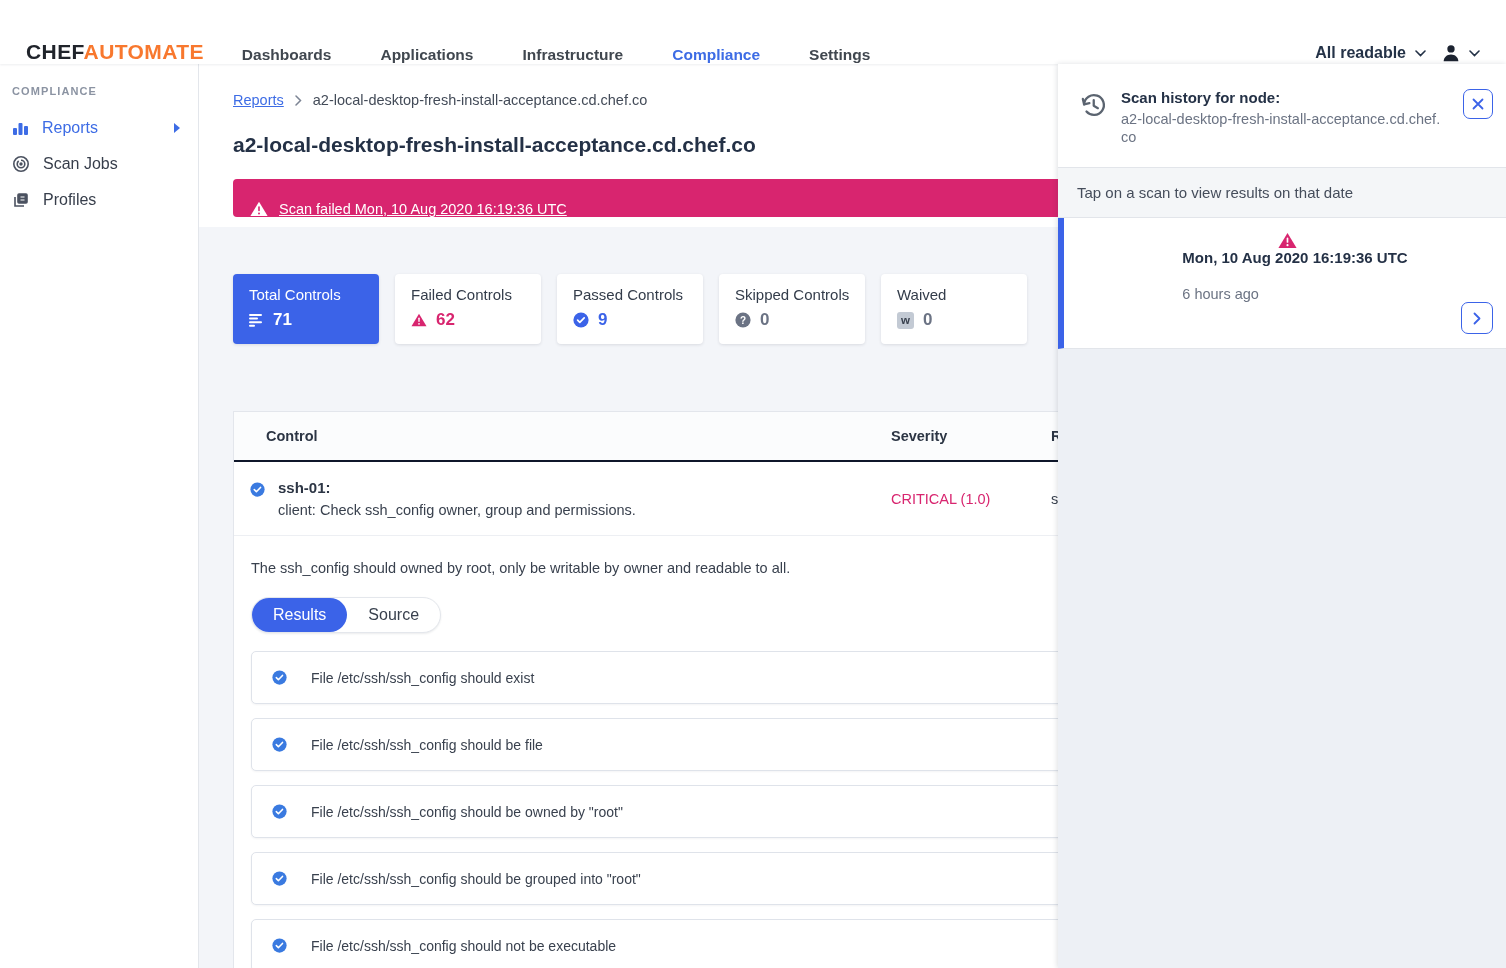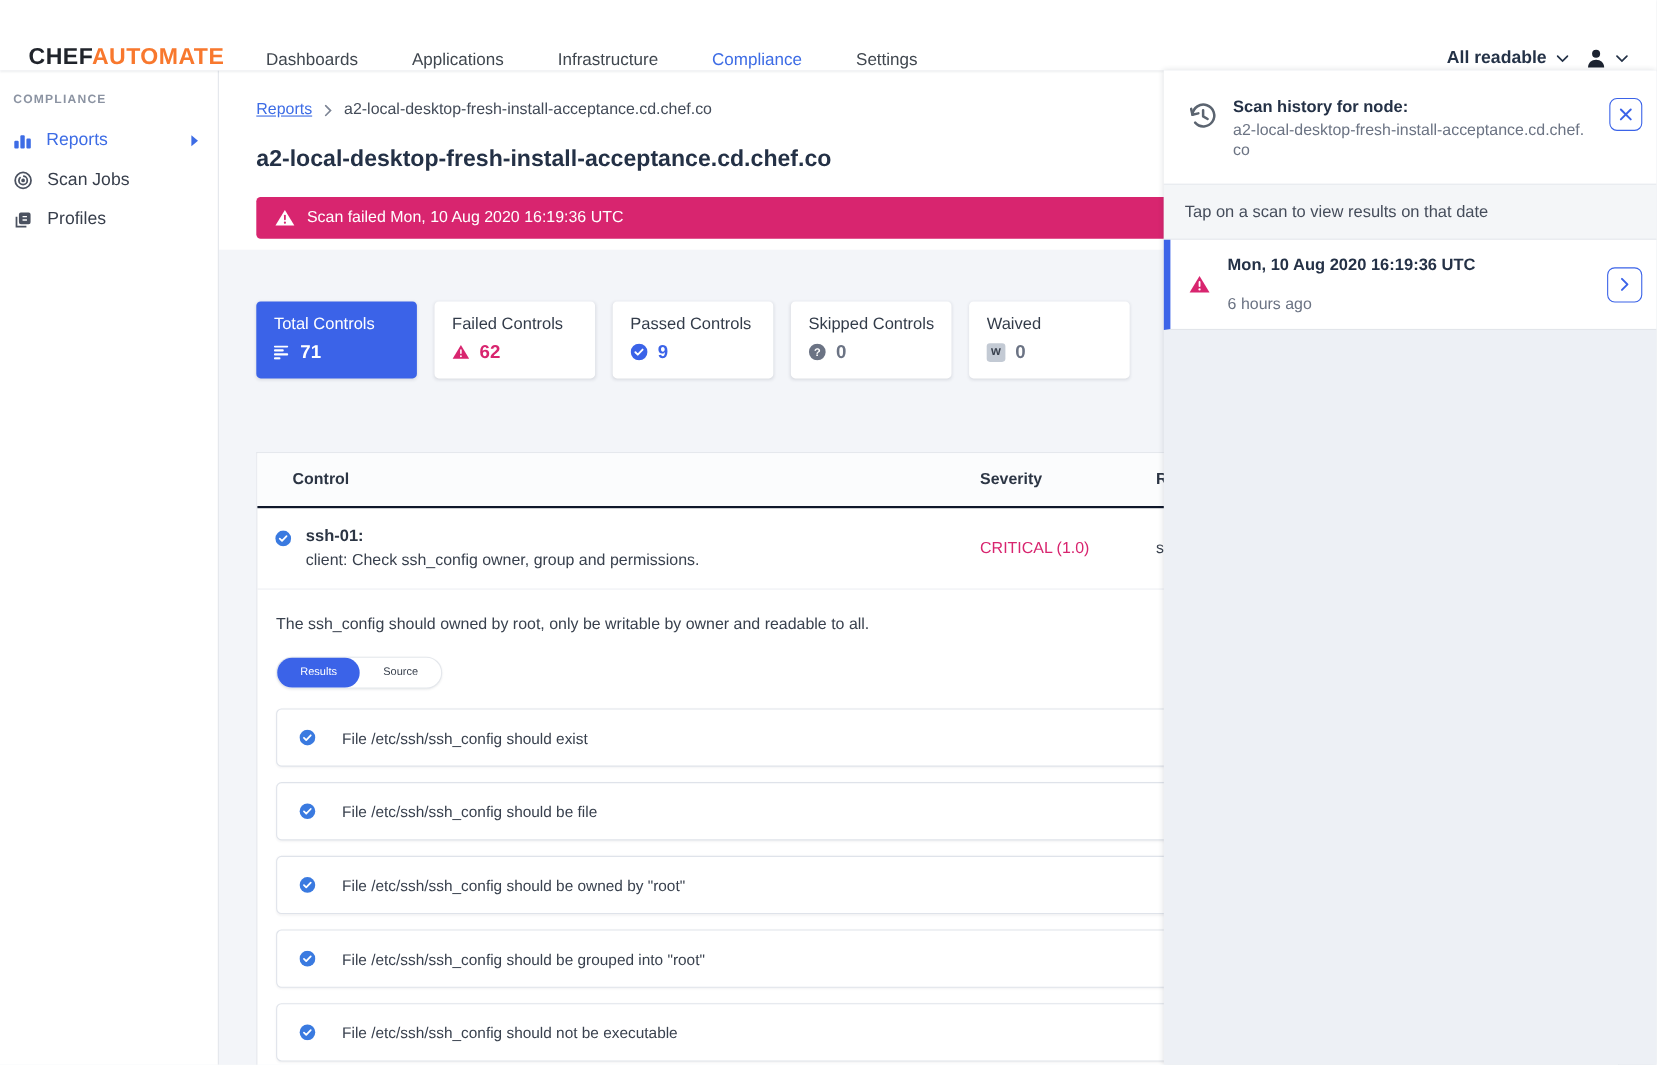--- a/index.html
+++ b/index.html
@@ -7,21 +7,21 @@
   body { font-family:"Liberation Sans", sans-serif; background:#f3f5f9; position:relative; color:#39414e; }
 
   
   .topnav { position:absolute; top:0; left:0; width:1506px; height:64px; background:#fff;
             display:flex; align-items:flex-end; padding:0 26px; z-index:60;
             box-shadow:0 1px 2px rgba(30,40,60,.08); }
   .logo { font-size:21px; font-weight:800; letter-spacing:.4px; cursor:pointer; white-space:nowrap; }
   .logo .chef { color:#20242b; }
   .logo .automate { color:#f8782e; }
   .nav { display:flex; gap:49px; margin-left:38px; font-size:15.5px; color:#40474f; }
-  .nav-item { cursor:pointer; }
+  .nav-item { cursor:pointer;font-weight:bold; }
   .nav-item.active { color:#3d6ce5; }
   .topnav-right { margin-left:auto; display:flex; align-items:center; gap:14px; }
   .projects { display:flex; align-items:center; gap:9px; font-size:16px; font-weight:600; color:#243247; cursor:pointer; }
   .usermenu { display:flex; align-items:center; gap:7px; cursor:pointer; }
 
   
   .sidebar { position:absolute; top:64px; left:0; width:199px; bottom:0; background:#fff;
              border-right:1px solid #e3e6eb; padding-top:21px; z-index:10; }
   .side-label { margin:0 0 13px 12px; font-size:11px; font-weight:700; color:#8b93a2; letter-spacing:1.1px; }
   .side-item { display:flex; align-items:center; gap:13px; padding:9px 12px; font-size:16px; color:#373e4b; cursor:pointer; }
@@ -31,21 +31,21 @@
                border-bottom:5px solid transparent; margin-right:6px; }
 
   
   .content { position:absolute; top:64px; left:199px; right:0; bottom:0; background:#f3f5f9; }
   .white-top { background:#fff; padding:28px 34px 10px 34px; }
   .breadcrumb { display:flex; align-items:center; gap:11px; font-size:14.5px; }
   .crumb-link { color:#3d6ce5; text-decoration:underline; cursor:pointer; }
   .crumb-current { color:#434b58; }
   .page-title { margin-top:25px; font-size:21px; font-weight:700; color:#243146; }
   .banner { margin-top:22px; height:38px; background:#d8256f; border-radius:4px; color:#fff;
-            display:flex; align-items:center; gap:11px; padding:0 17px; font-size:14.5px; }
+            display:flex; align-items:flex-end; gap:11px; padding:0 17px; font-size:14.5px;text-decoration:underline; }
 
   .gray { padding:47px 34px 0 34px; }
   .cards { display:flex; gap:16px; }
   .card { width:146px; height:70px; background:#fff; border-radius:4px; flex:none;
           box-shadow:0 1px 3px rgba(30,40,60,.12); padding:12px 16px; cursor:pointer; }
   .card-label { font-size:15px; color:#333c4a; white-space:nowrap; overflow:hidden; }
   .card-value { margin-top:7px; display:flex; align-items:center; gap:9px; font-size:17px; font-weight:600; }
   .card.active { background:#3b63e8; }
   .card.active .card-label, .card.active .card-value { color:#fff; }
   .val-failed { color:#d8256f; }
@@ -65,21 +65,21 @@
   .cr-main { flex:1; display:flex; gap:13px; padding-left:16px; align-items:flex-start; }
   .cr-id { font-weight:700; font-size:15px; color:#2c3544; }
   .cr-desc { margin-top:6px; font-size:14.5px; color:#39414e; }
   .cr-severity { width:160px; flex:none; font-size:14.5px; color:#d8256f; }
   .cr-profile { width:420px; flex:none; font-size:14.5px; color:#39414e; }
 
   .expanded { border-top:1px solid #edeff3; padding:24px 16px 30px 17px; }
   .exp-desc { font-size:14.5px; color:#39414e; }
   .tabs { margin-top:21px; display:inline-flex; background:#fff; border:1px solid #e4e7ec;
           border-radius:18px; box-shadow:0 1px 2px rgba(30,40,60,.09); }
-  .tab { padding:8px 21px; font-size:10px; color:#39414e; cursor:pointer; border-radius:18px; }
+  .tab { padding:8px 21px; font-size:16px; color:#39414e; cursor:pointer; border-radius:18px; }
   .tab.active { background:#3b63e8; color:#fff; }
   .results { margin-top:18px; }
   .result-row { display:flex; align-items:center; height:53px; background:#fff; border:1px solid #dfe3ea;
                 border-radius:5px; box-shadow:0 1px 2px rgba(30,40,60,.05); padding:0 20px;
                 margin-bottom:14px; font-size:14px; color:#39414e; }
   .result-row .rtext { margin-left:24px; }
 
   
   .scan-panel { position:absolute; top:64px; left:1058px; right:0; bottom:0; background:#edf0f5;
                 z-index:100; box-shadow:-1px 0 5px rgba(30,40,60,.14); display:flex; flex-direction:column; }
@@ -87,21 +87,21 @@
                   border-bottom:1px solid #e2e5ea; }
   .ph-text { width:322px; }
   .ph-title { font-size:15px; font-weight:700; color:#243146; }
   .ph-node { margin-top:4px; font-size:14.5px; color:#6b7383; line-height:1.25; word-break:break-all; }
   .icon-btn { width:30px; height:30px; border:1.5px solid #3b63e8; border-radius:7px; background:#fff;
               color:#3b63e8; display:flex; align-items:center; justify-content:center; cursor:pointer;
               margin-left:auto; flex:none; }
   .panel-strip { height:50px; background:#f4f6f8; border-bottom:1px solid #e2e5ea; display:flex;
                  align-items:center; padding-left:19px; font-size:15px; color:#454d5b; }
   .scan-item { background:#fff; border-bottom:1px solid #e2e5ea; border-left:6px solid #3b63e8;
-               display:flex; align-items:center; padding:14px 13px 14px 17px; cursor:pointer; }
+               display:flex; align-items:center; padding:14px 13px 14px 17px; cursor:pointer;flex-direction:column; }
   .si-text { margin-left:16px; }
   .si-date { font-size:15px; font-weight:700; color:#243146; }
   .si-ago { margin-top:20px; font-size:14.5px; color:#6b7383; }
   .chev-btn { width:32px; height:32px; }
 
   svg { display:block; }
 </style>
 </head>
 <body>
 

